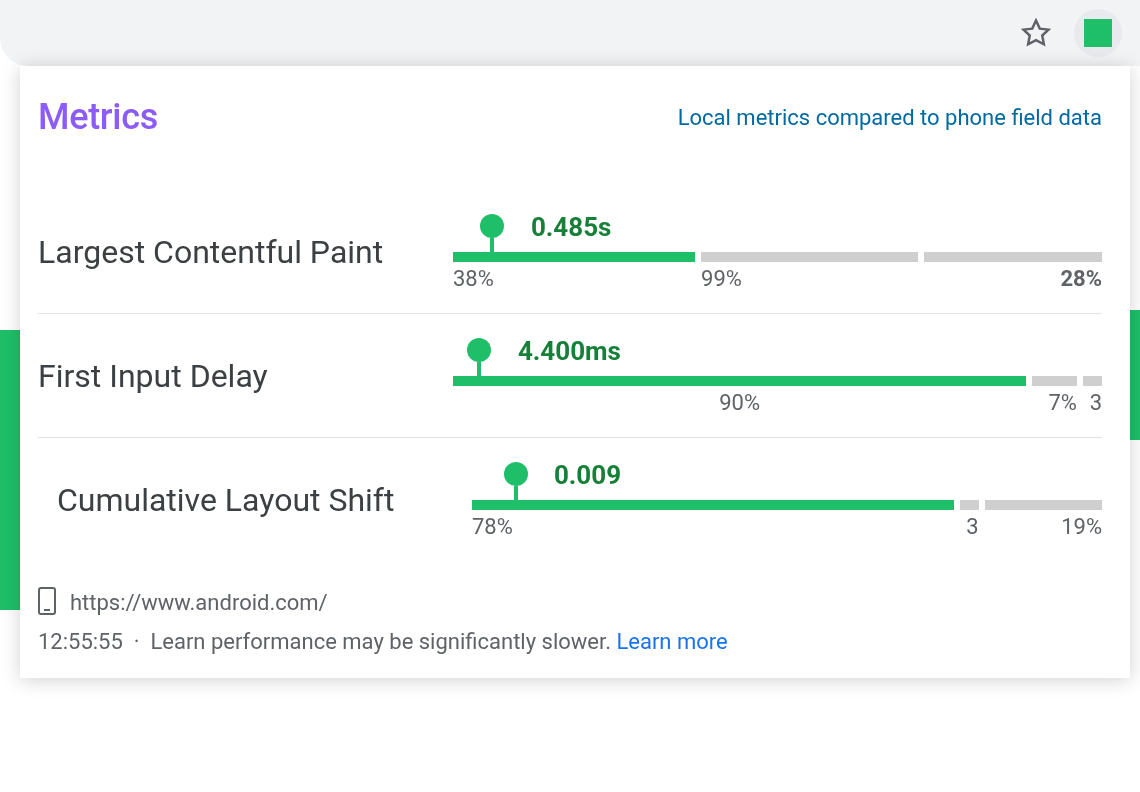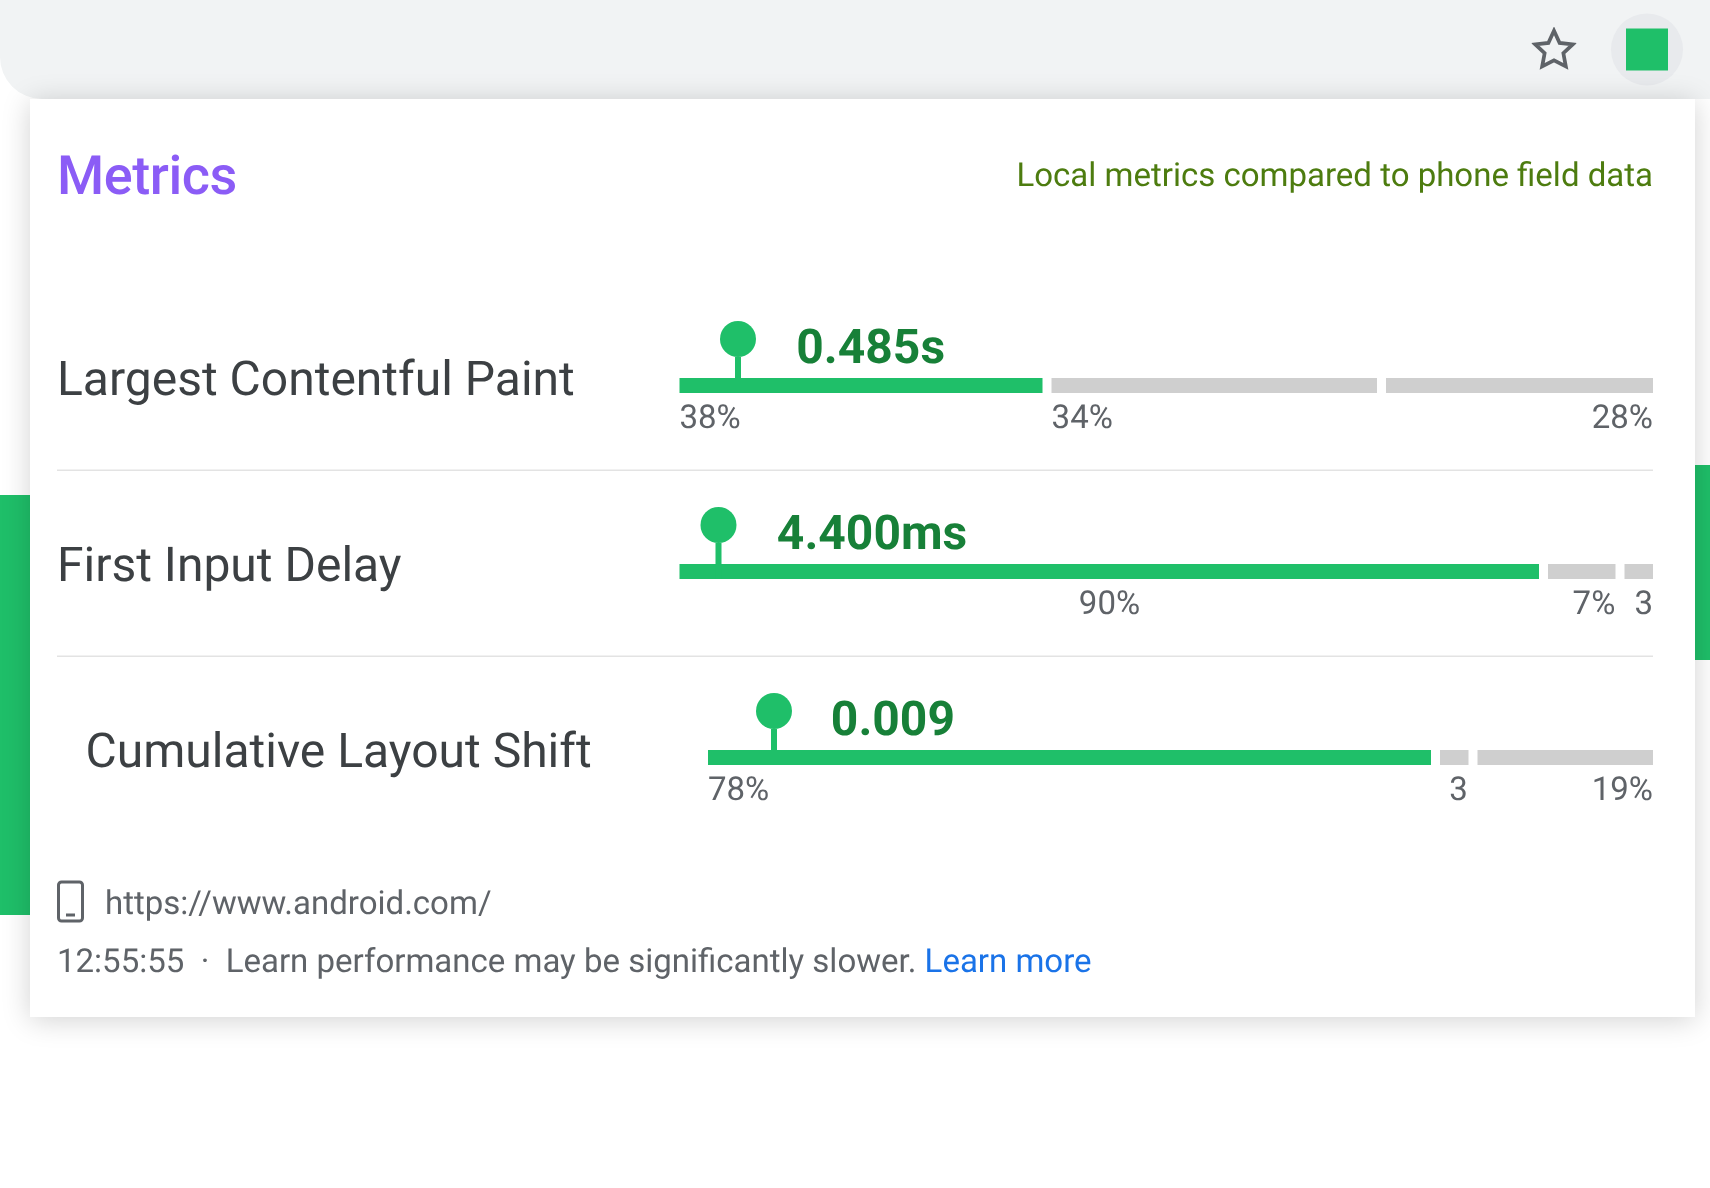--- a/index.html
+++ b/index.html
@@ -50,21 +50,21 @@
       margin-bottom: 52px;
     }
     .popup-title {
       font-size: 36px;
       font-weight: 500;
       color:#8b5cf6;
       letter-spacing: -0.3px;
     }
     .popup-subtitle {
       font-size: 22px;
-      color:#4d7c0f;
+      color:#0369a1;
     }
     .metric-row {
       display:flex;
       align-items:center;
       border-bottom: 1px solid #e3e3e3;
       padding: 22px 0 22px 0;
     }
     .metric-row:last-of-type { border-bottom: none; margin-left: 19px; }
     .metric-name {
       width: 415px;
@@ -73,21 +73,21 @@
       color:#3c4043;
     }
     .metric-chart {
       flex: 1;
       position: relative;
       padding-top: 40px;
     }
     .metric-value {
       position:absolute;
       top: 0;
-      font-size: 32px;
+      font-size: 26px;
       font-weight: 700;
       color:#178038;
       white-space: nowrap;
     }
     .marker {
       position:absolute;
       top: 2px;
       width: 24px;
       height: 46px;
       transform: translateX(-50%);
@@ -177,22 +177,22 @@
             <div class="marker-dot"></div>
             <div class="marker-stem"></div>
           </div>
           <div class="bar-track">
             <div class="seg good" style="width: 38%;"></div>
             <div class="seg mid" style="width: 34%;"></div>
             <div class="seg bad" style="width: 28%;"></div>
           </div>
           <div class="bar-labels">
             <div class="lbl-left" style="width: 38%; text-align: left;">38%</div>
-            <div class="lbl-left" style="width: 34%; text-align: left;">34%</div>
-            <div class="lbl-right" style="width: 28%; text-align: right;">28%</div>
+            <div class="lbl-left" style="width: 34%; text-align: left;">99%</div>
+            <div class="lbl-right" style="width: 28%; text-align: right; font-weight: bold;">28%</div>
           </div>
         </div>
       </div>
       <div class="metric-row">
         <div class="metric-name">First Input Delay</div>
         <div class="metric-chart">
           <div class="metric-value" style="left: 10%; text-align: center;">4.400ms</div>
           <div class="marker" style="left: 4%;">
             <div class="marker-dot"></div>
             <div class="marker-stem"></div>

